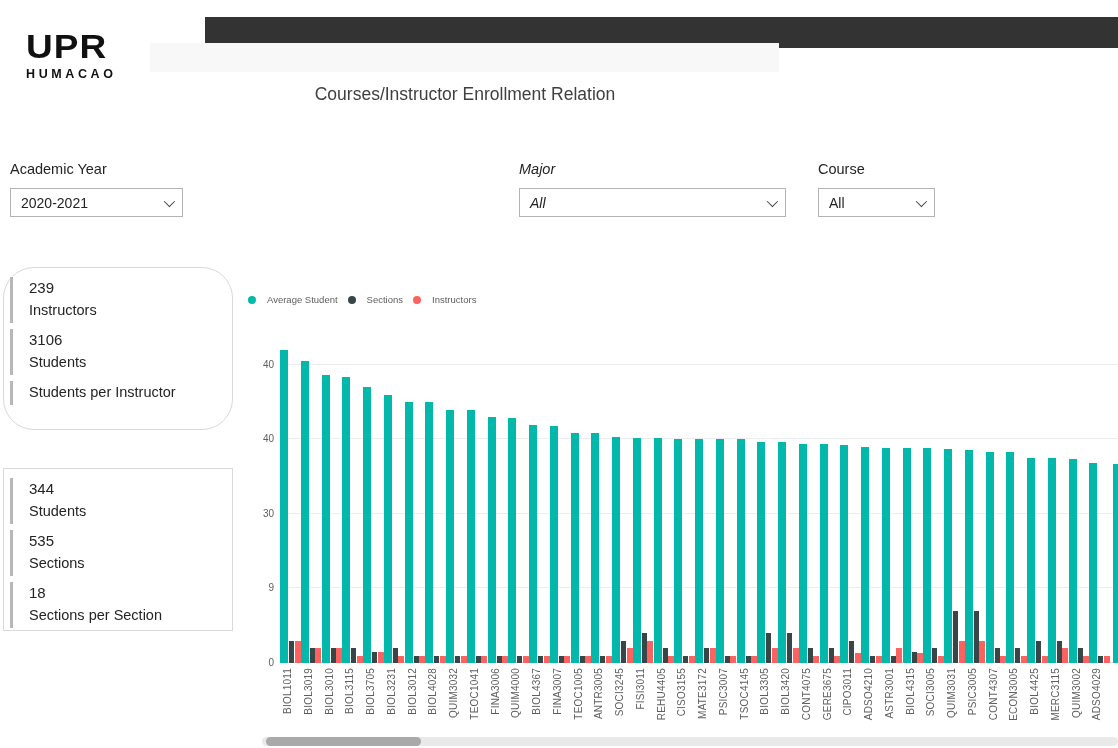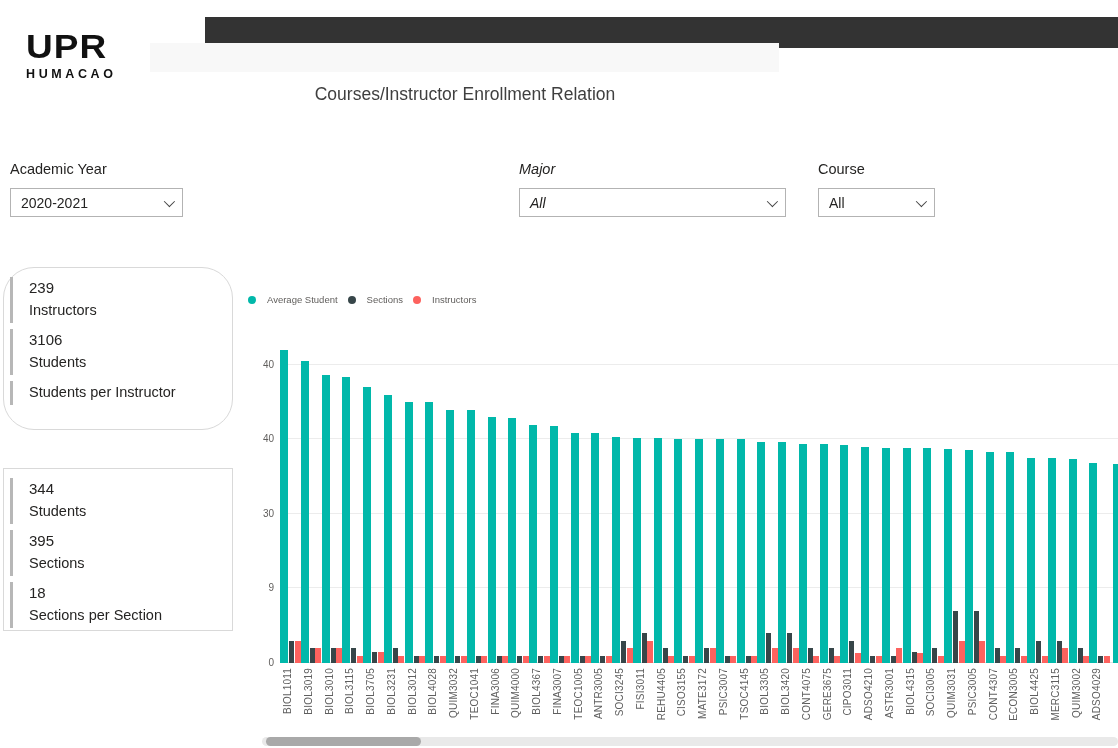--- a/index.html
+++ b/index.html
@@ -131,21 +131,21 @@
       <div class="card-row">
         <div class="card-lab">Students per Instructor</div>
       </div>
     </div>
   <div class="card" style="top:468px; height:163px;" id="card1">
       <div class="card-row">
         <div class="card-val">344</div>
         <div class="card-lab">Students</div>
       </div>
       <div class="card-row">
-        <div class="card-val">395</div>
+        <div class="card-val">535</div>
         <div class="card-lab">Sections</div>
       </div>
       <div class="card-row">
         <div class="card-val">18</div>
         <div class="card-lab">Sections per Section</div>
       </div>
     </div>
 
   <div class="legend" id="legend">
       <div class="legend-item">

